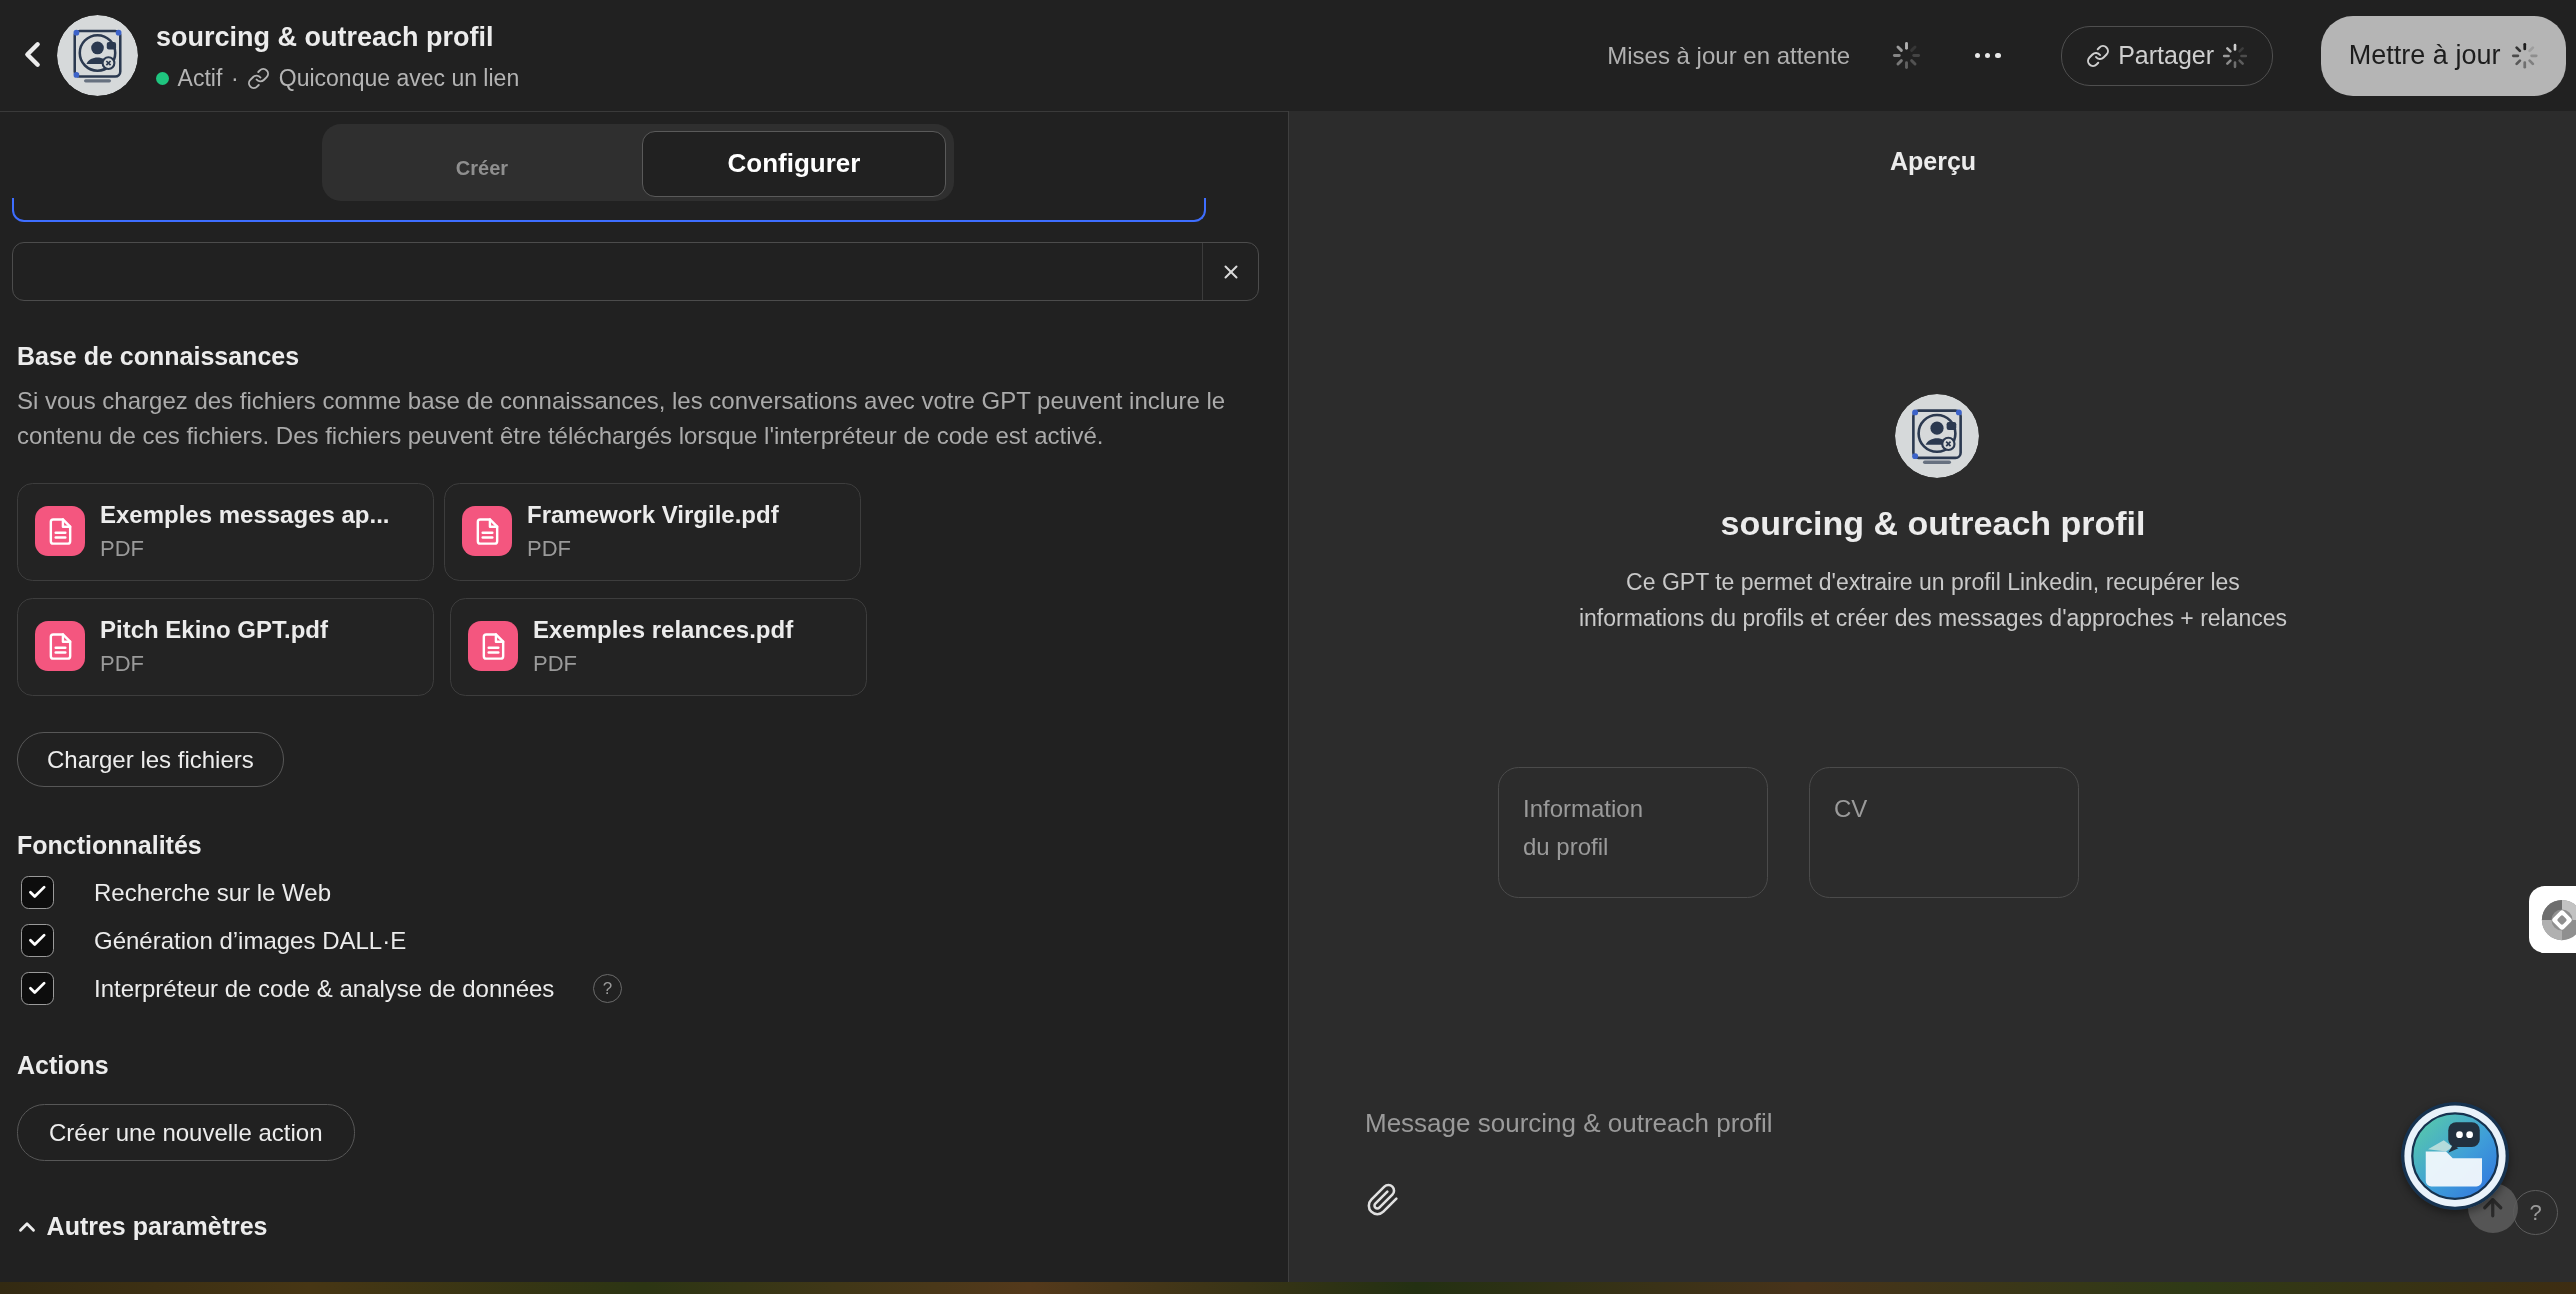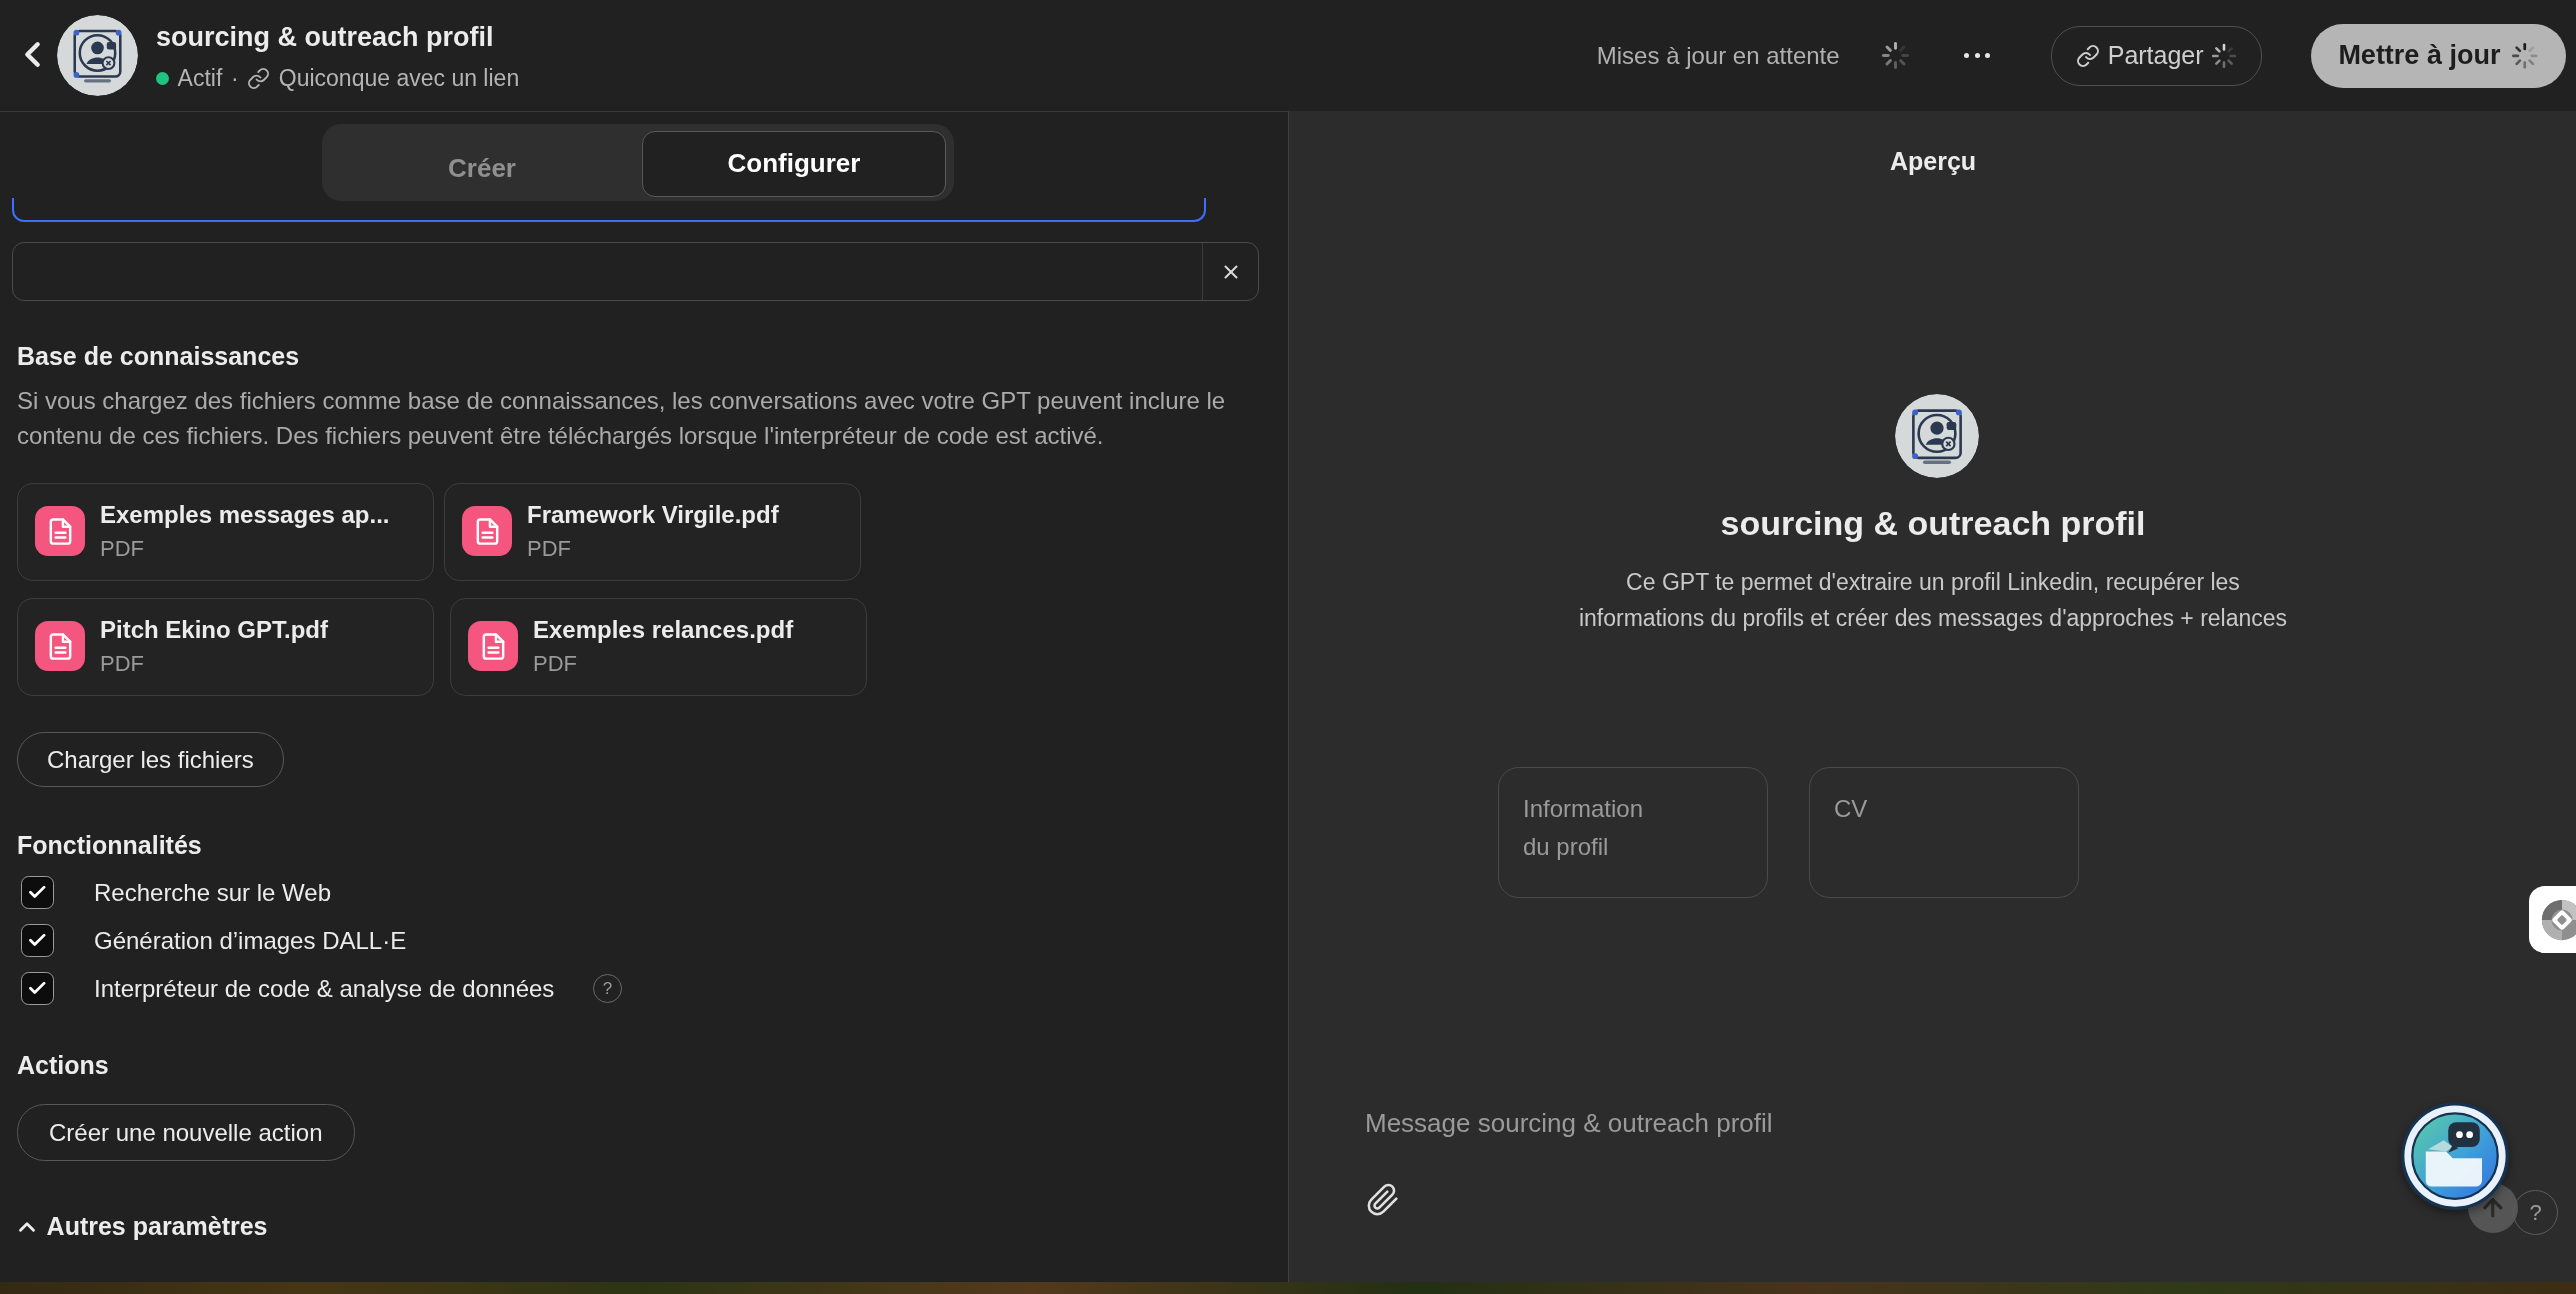--- a/index.html
+++ b/index.html
@@ -16,28 +16,28 @@
   .hdr-title{left:156px;top:22px;font-size:27px;font-weight:700;color:#ececec;}
   .hdr-status{left:156px;top:64px;height:29px;gap:8.6px;color:#b4b4b4;font-size:23px;}
   .status-dot{width:13px;height:13px;border-radius:50%;background:#1fc57f;}
   .hdr-right{right:10.3px;top:0;height:111px;display:flex;align-items:center;gap:28px;}
   .pending-label{color:#b0b0b0;font-size:24px;}
   .spinner{color:#b0b0b0;}
   .more-btn{display:flex;gap:5.2px;margin:0 26px 0 19px;padding:6.9px;cursor:pointer;}
   .more-btn i{width:5.2px;height:5.2px;border-radius:50%;background:#e8e8e8;}
   .share-btn{height:58px;border:1.3px solid #4f4f4f;border-radius:29px;padding:0 24px;gap:7.7px;
              color:#cfcfcf;font-size:25px;cursor:pointer;background:transparent;}
-  .update-btn{height:64px;background:#b5b5b5;border-radius:32px;padding:0 27.5px;gap:10.3px;
-              color:#1d1d1d;font-size:27px;margin-left:20.6px;cursor:pointer;font-weight:bold;}
+  .update-btn{height:80px;background:#b5b5b5;border-radius:32px;padding:0 27.5px;gap:10.3px;
+              color:#1d1d1d;font-size:27px;margin-left:20.6px;cursor:pointer;}
 
   
   .left-panel{left:0;top:112px;width:1288px;height:1171px;background:#212121;}
   .tabbar{left:322px;top:12px;width:632px;height:77px;background:#2f2f2f;border-radius:19px;}
   .tab-create{left:0;top:0;width:320px;height:89px;justify-content:center;color:#8f8f8f;
-              font-size:26px;font-weight:600;cursor:pointer;}
+              font-size:20px;font-weight:600;cursor:pointer;}
   .tab-configure{left:320px;top:6.9px;width:302px;height:64px;background:#212121;border:1.3px solid #5a5a5a;
                  border-radius:13px;justify-content:center;color:#ffffff;font-size:26px;font-weight:700;cursor:pointer;}
   .focused-input{left:12px;top:86px;width:1190px;height:22px;border:2.6px solid #3e6eff;border-top:none;
                  border-radius:0 0 12px 12px;}
   .clear-input{left:12px;top:130px;width:1245px;height:57px;border:1.3px solid #4c4c4c;border-radius:12px;}
   .clear-divider{left:1189px;top:0;width:0.9px;height:57px;background:#3c3c3c;}
   .clear-x{left:1190px;top:0;width:55px;height:57px;justify-content:center;color:#d9d9d9;cursor:pointer;}
 
   .sec-title{font-size:25px;font-weight:700;color:#ececec;text-align:right;}
   .kb-title{left:17px;top:230px;}

